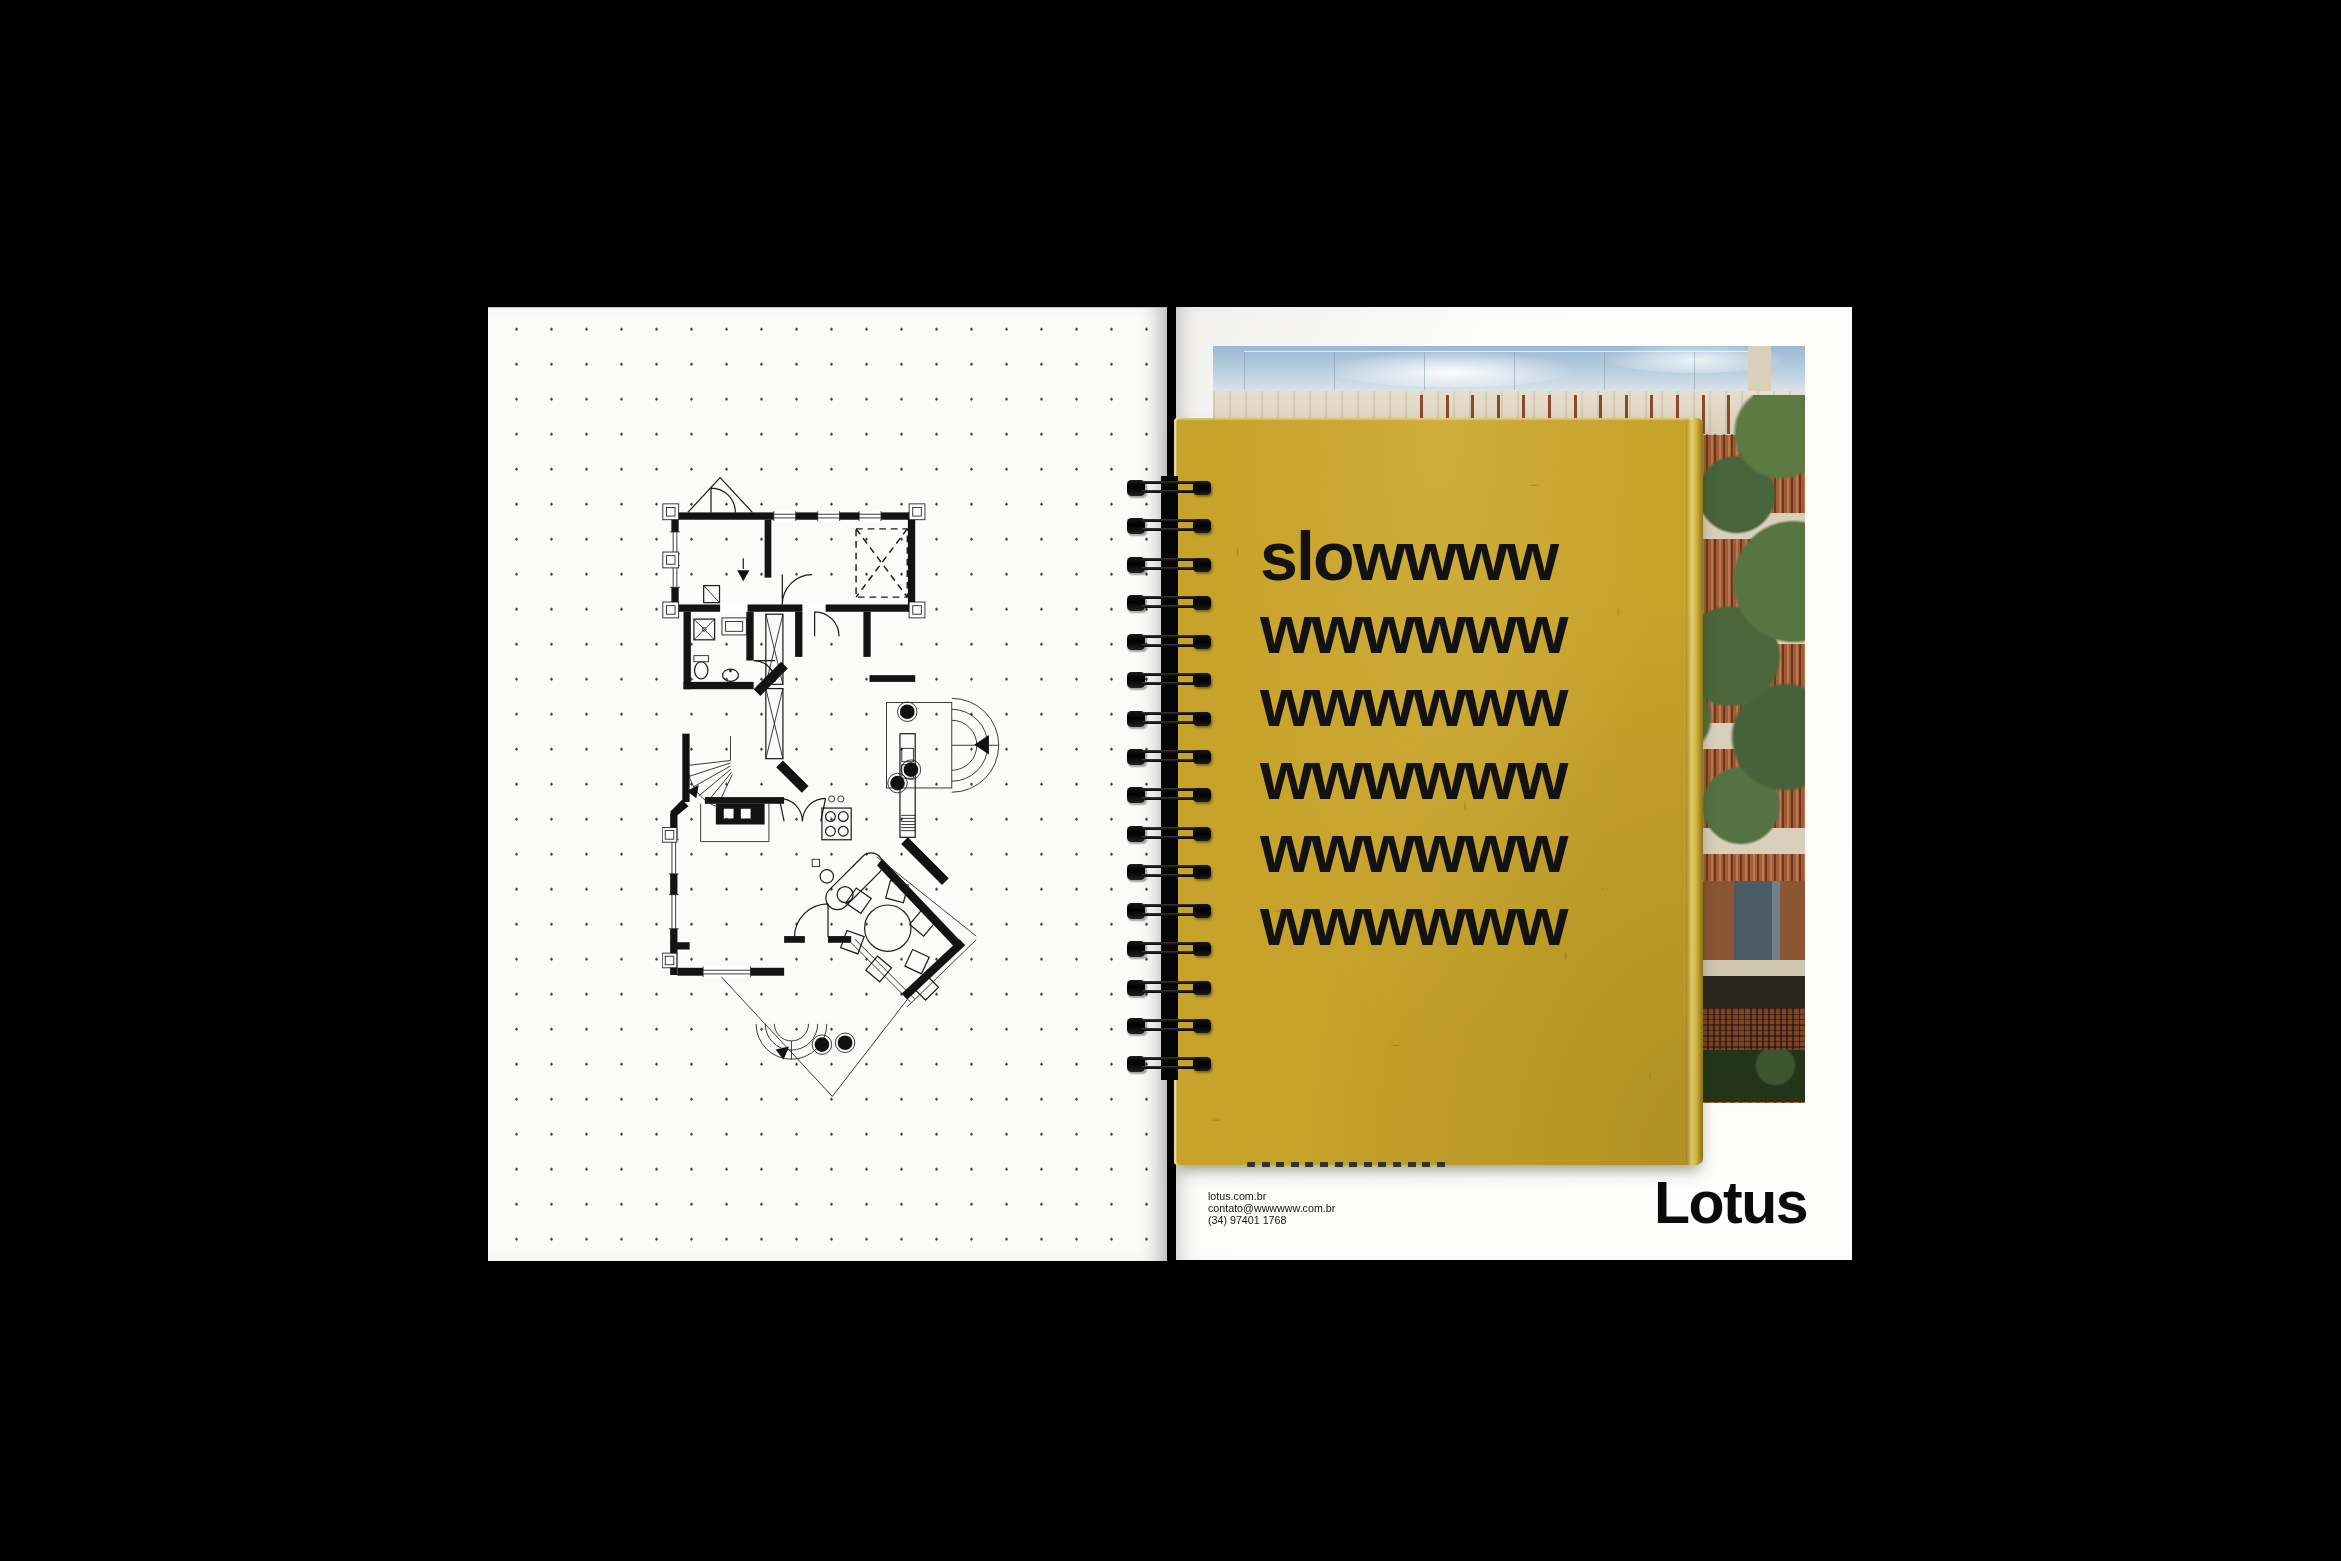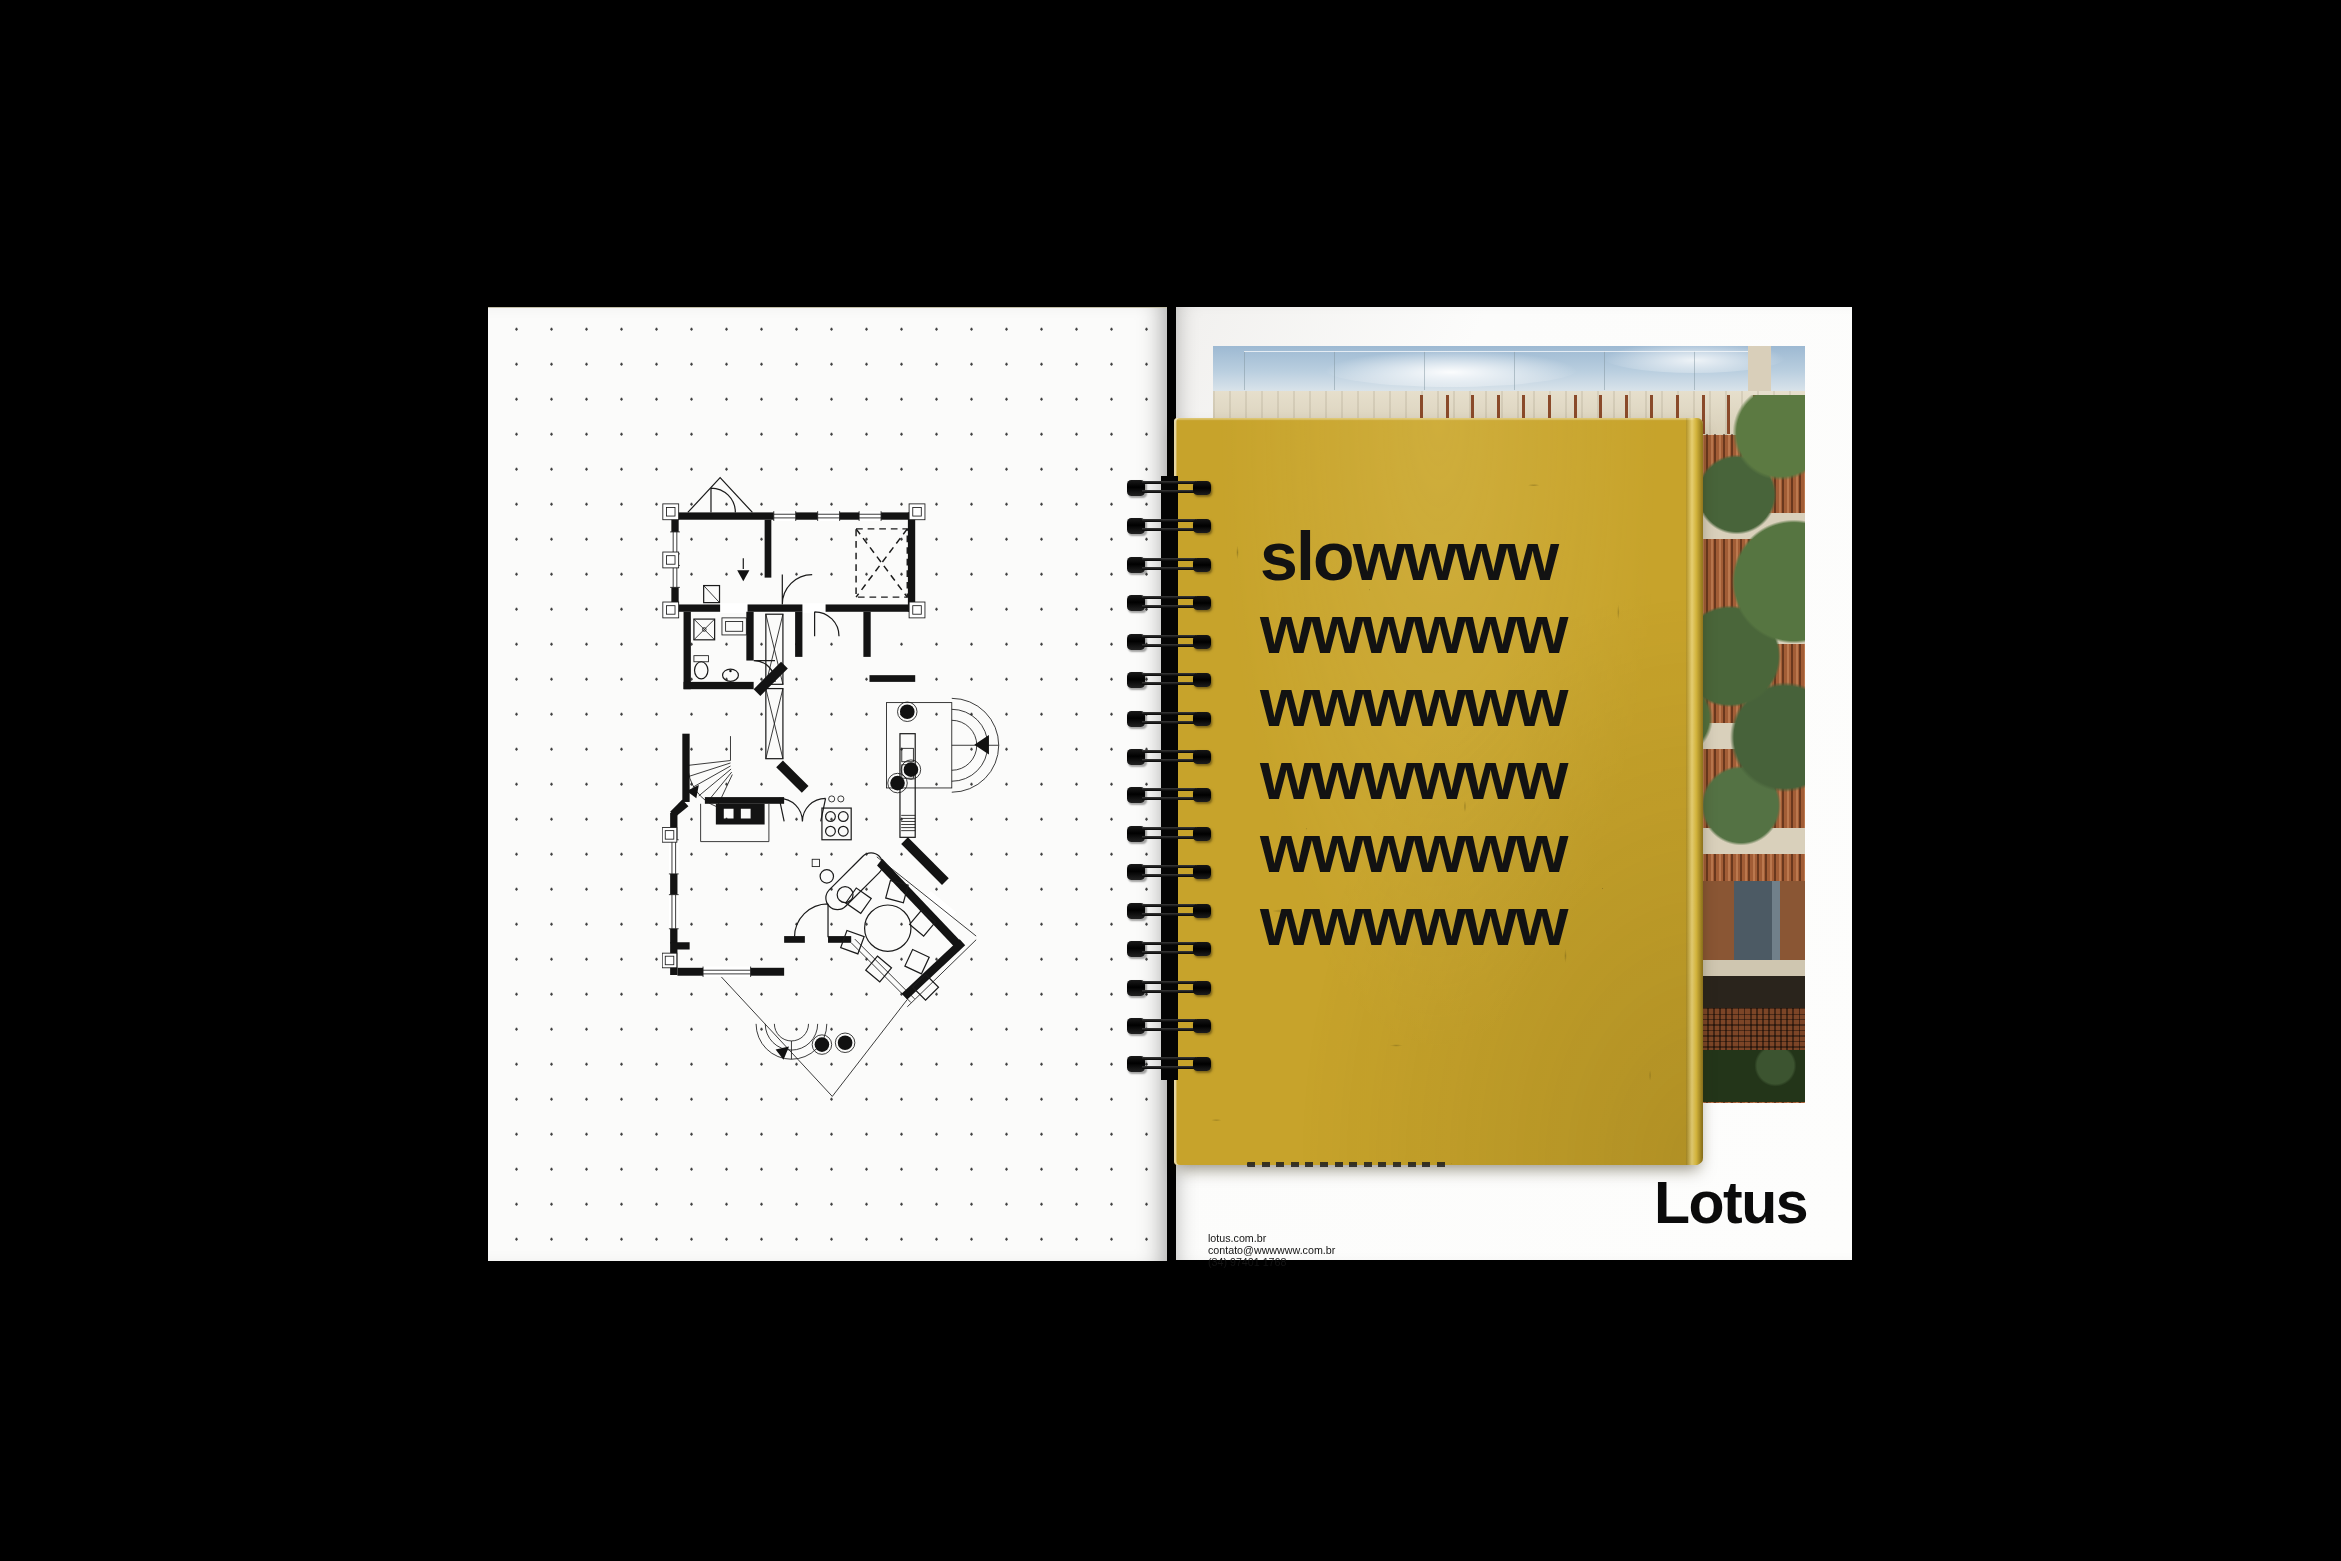--- a/index.html
+++ b/index.html
@@ -57,21 +57,21 @@
   .tree{position:absolute;right:-24.4px;top:49px;width:220px;height:622px;
        background:radial-gradient(circle at 78% 6%,#5c7a42 0 44px,rgba(0,0,0,0) 48px),
                   radial-gradient(circle at 58% 16%,#48643a 0 37px,rgba(0,0,0,0) 40px),
                   radial-gradient(circle at 84% 30%,#567541 0 59px,rgba(0,0,0,0) 62px),
                   radial-gradient(circle at 55% 42%,#4a663a 0 48px,rgba(0,0,0,0) 51px),
                   radial-gradient(circle at 30% 52%,#52703e 0 34px,rgba(0,0,0,0) 38px),
                   radial-gradient(circle at 80% 55%,#47623a 0 51px,rgba(0,0,0,0) 55px),
                   radial-gradient(circle at 60% 66%,#547244 0 37px,rgba(0,0,0,0) 40px);}
 
   
-  #contact{position:absolute;left:32px;top:925px;font-size:10.7px;line-height:12px;
+  #contact{position:absolute;left:32px;top:883px;font-size:10.7px;line-height:12px;
        color:#141414;letter-spacing:0;}
   #wordmark{position:absolute;right:45px;top:862px;font-size:59px;font-weight:700;
        letter-spacing:-1.5px;color:#0b0b0b;}
 
   
   #cover{position:absolute;left:1174px;top:418px;width:529px;height:747px;
        background:#c7a32b;border-radius:3.7px 6.1px 7.3px 3.7px;
        box-shadow:inset 2.4px 0 0 rgba(255,255,255,.55),inset 0 1.8px 1.2px rgba(255,252,230,.4),
                   0 8.5px 16px -4.9px rgba(45,38,8,.5);}
   #cover .stack-edge{position:absolute;right:0;top:0;bottom:0;width:17px;border-radius:0 6.1px 7.3px 0;

